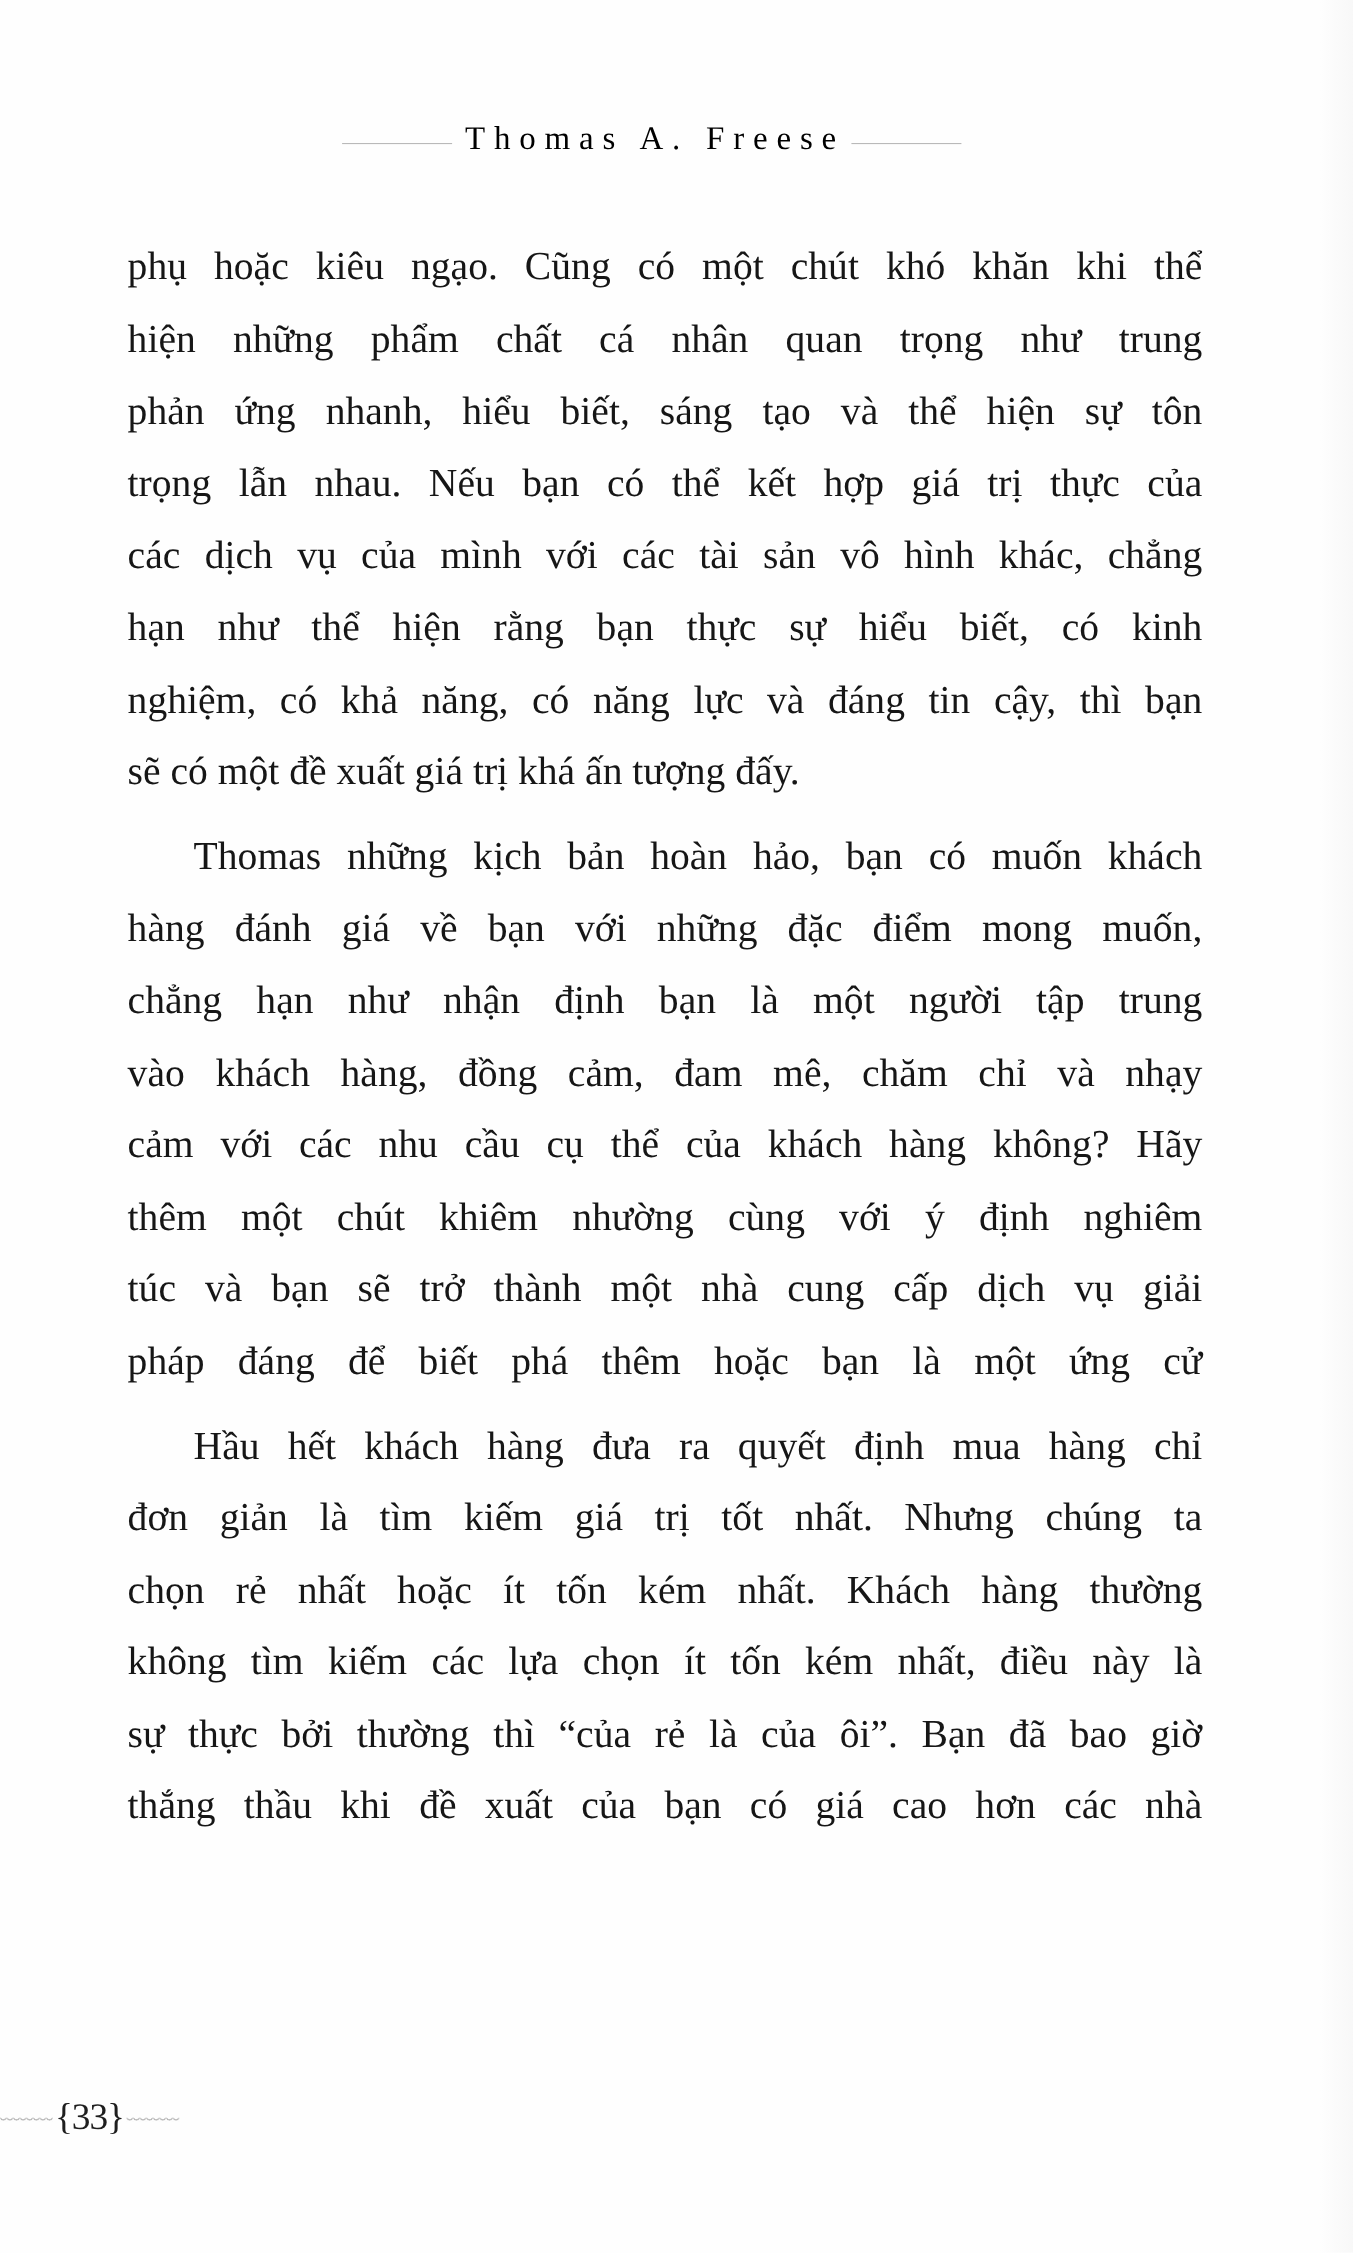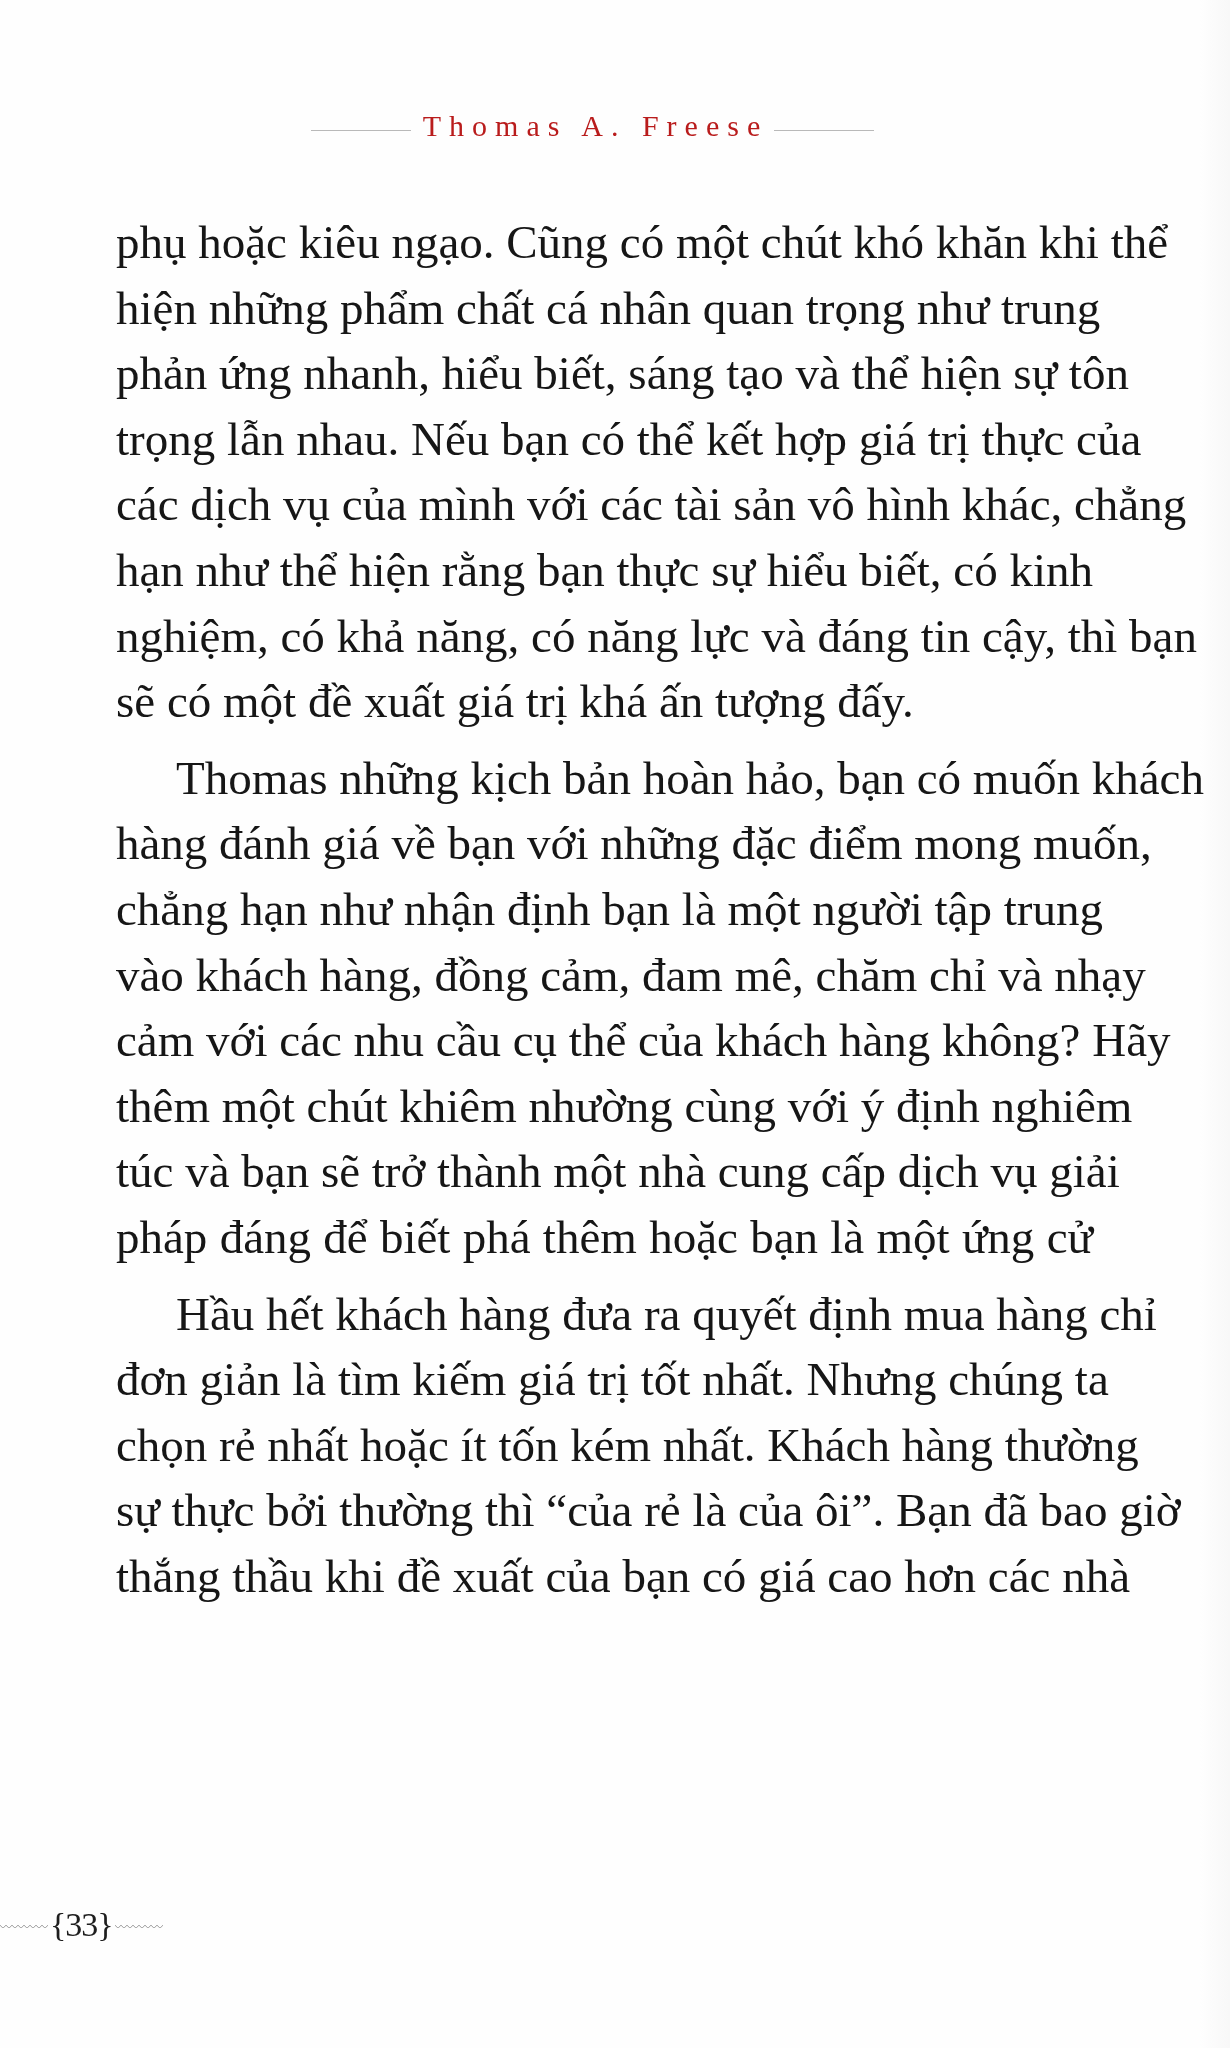--- a/index.html
+++ b/index.html
@@ -28,30 +28,30 @@
   }
   .header-rule {
     width: 100px;
     height: 0;
     border-top: 1px solid #b9b9b9;
     margin-top: 8px;
   }
   .header-text {
     font-size: 30px;
     letter-spacing: 8px;
-    color: #b91c1c;
+    color: #000000;
     padding: 0 6px 0 12px;
     white-space: nowrap;
   }
   .body-text {
     position: absolute;
     top: 210px;
     left: 116px;
     width: 977px;
-    font-size: 47px;
+    font-size: 36px;
   }
   .paragraph {
     margin: 0 0 11px 0;
   }
   .line {
     display: block;
     height: 65.6px;
     line-height: 65.6px;
     white-space: nowrap;
     text-align: justify;
@@ -126,20 +126,21 @@
     <span class="line">cảm với các nhu cầu cụ thể của khách hàng không? Hãy</span>
     <span class="line">thêm một chút khiêm nhường cùng với ý định nghiêm</span>
     <span class="line">túc và bạn sẽ trở thành một nhà cung cấp dịch vụ giải</span>
     <span class="line">pháp đáng để biết phá thêm hoặc bạn là một ứng cử</span>
   </div>
 
   <div class="paragraph">
     <span class="line indent">Hầu hết khách hàng đưa ra quyết định mua hàng chỉ</span>
     <span class="line">đơn giản là tìm kiếm giá trị tốt nhất. Nhưng chúng ta</span>
     <span class="line">chọn rẻ nhất hoặc ít tốn kém nhất. Khách hàng thường</span>
+    <span class="line">không tìm kiếm các lựa chọn ít tốn kém nhất, điều này là</span>
     <span class="line">sự thực bởi thường thì “của rẻ là của ôi”. Bạn đã bao giờ</span>
     <span class="line">thắng thầu khi đề xuất của bạn có giá cao hơn các nhà</span>
   </div>
 </div>
 
 <div class="folio">
   <span class="folio-rule"></span>
   <span class="folio-text">{33}</span>
   <span class="folio-rule"></span>
 </div>

